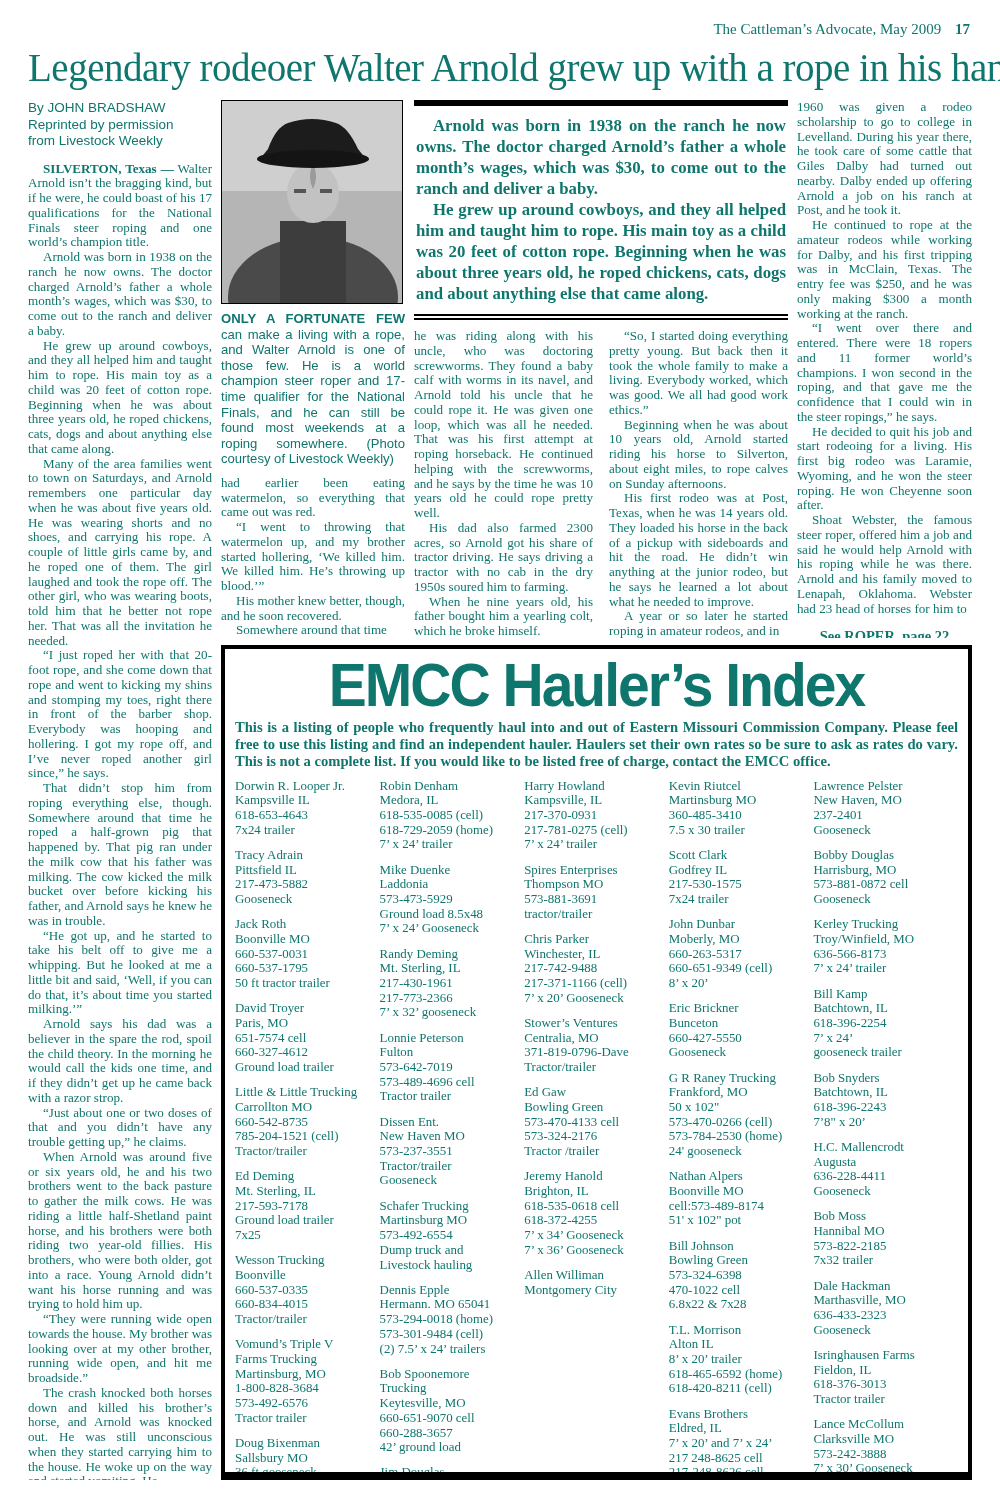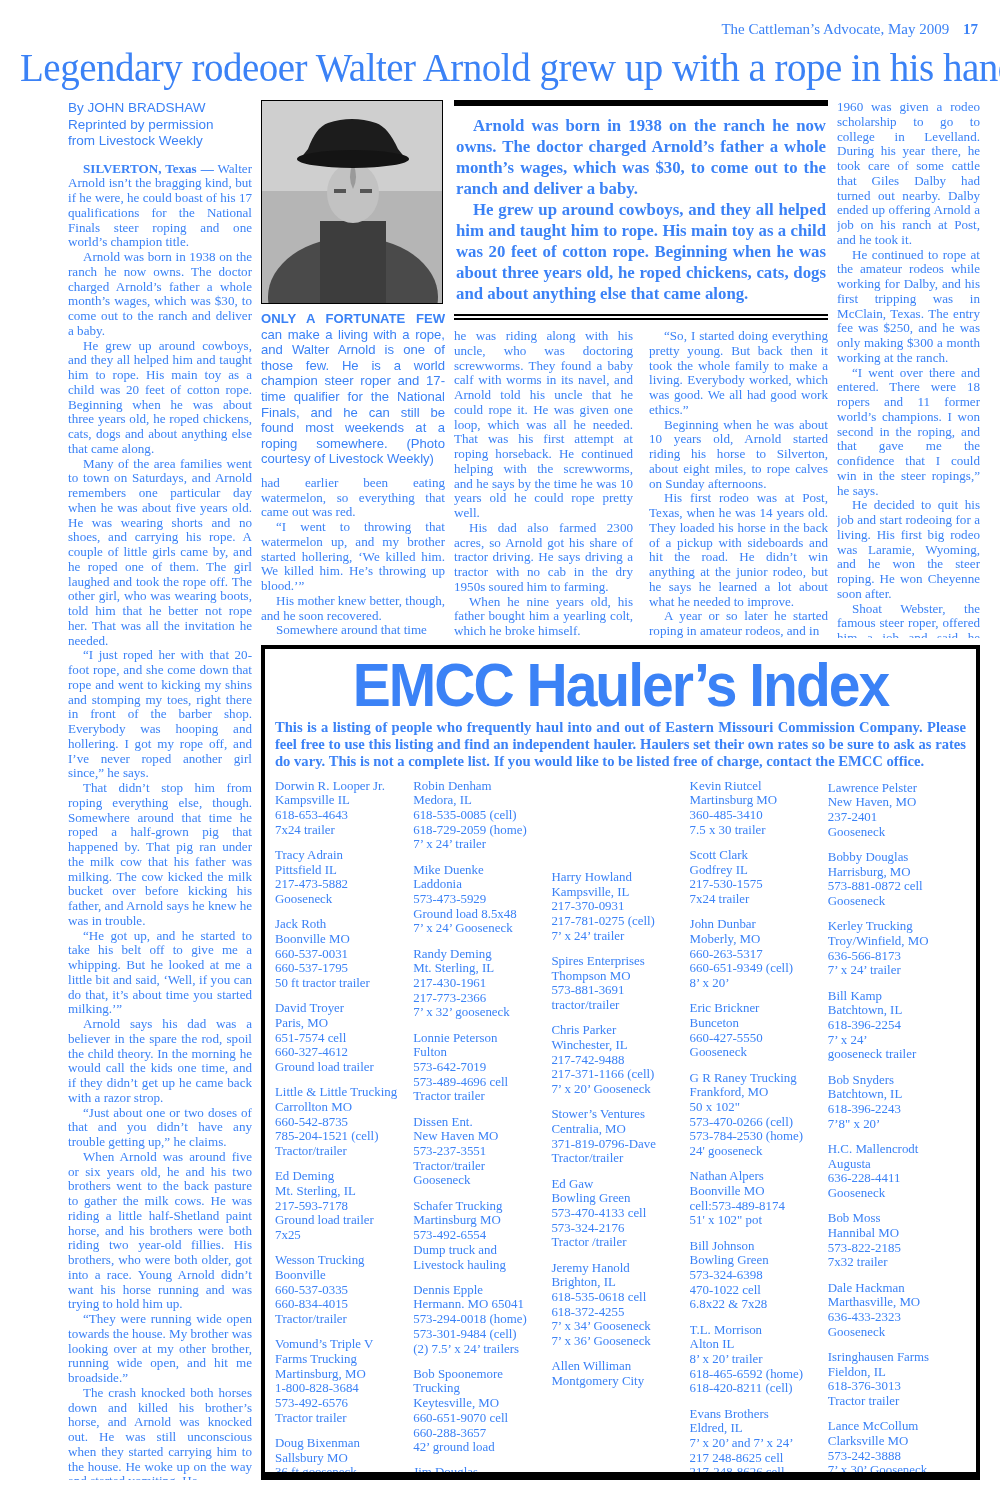--- a/index.html
+++ b/index.html
@@ -1,25 +1,25 @@
 <!DOCTYPE html>
 <html><head>
 <meta charset="utf-8">
 <style>
   html,body{margin:0;padding:0;background:#e8e8e8;}
-  .page{width:1000px;height:1500px;background:#ffffff;color:#3b82f6;position:relative;
-        box-sizing:border-box;padding:20px 20px 26px;overflow:hidden;
+  .page{width:1000px;height:1500px;background:#ffffff;color:#0f766e;position:relative;
+        box-sizing:border-box;padding:20px 28px 26px;overflow:hidden;
         font-family:"Liberation Serif", serif;}
   .topbar{text-align:right;font-size:15px;line-height:18px;padding-right:2px;}
   .topbar b{margin-left:10px;}
   .headline{font-size:39px;font-weight:normal;letter-spacing:-0.5px;line-height:44px;
             margin:8px 0 10px;white-space:nowrap;}
   .body-row{display:flex;gap:9px;height:1380px;overflow:hidden;}
   .col{min-width:0;overflow:hidden;}
-  .col1{width:184px;flex:none;margin-left:48px;}
+  .col1{width:184px;flex:none;}
   .right-area{flex:1;min-width:0;display:flex;flex-direction:column;}
   .upper-row{display:flex;gap:9px;height:538px;overflow:hidden;}
   .col2{width:184px;flex:none;}
   .mid-area{width:374px;flex:none;display:flex;flex-direction:column;min-width:0;}
   .mid-cols{display:flex;gap:16px;flex:1;overflow:hidden;}
   .col3,.col4{width:182px;min-width:0;overflow:hidden;}
   .col5{flex:1;min-width:0;overflow:hidden;}
 
   .byline{font-family:"Liberation Sans", sans-serif;font-size:13.5px;line-height:16.5px;
           margin-bottom:12px;}
@@ -33,21 +33,21 @@
   .caption{font-family:"Liberation Sans", sans-serif;font-size:13.1px;line-height:15.6px;
            text-align:justify;margin:7px 0 9px;}
   .see-roper{font-weight:bold;font-size:14.5px;text-align:center;margin-top:12px;}
 
   .ad-box{margin-top:7px;border:4px solid #000;border-bottom-width:8px;box-sizing:border-box;
           flex:1;overflow:hidden;padding:0 10px 4px;}
   .ad-title{font-family:"Liberation Sans", sans-serif;font-weight:bold;font-size:57px;
             letter-spacing:-2px;text-align:center;line-height:62px;margin-top:2px;
             transform:scaleY(1.08);transform-origin:top;}
   .ad-intro{font-weight:bold;font-size:14.6px;line-height:17.2px;text-align:justify;margin-top:6px;}
-  .ad-cols{display:flex;margin-top:8px;align-items:center;}
+  .ad-cols{display:flex;margin-top:8px;}
   .ad-col{flex:1;min-width:0;overflow:hidden;font-size:12.9px;line-height:14.7px;}
   .entry{margin-bottom:10.5px;}
   .eline{white-space:nowrap;}
 </style>
 </head>
 <body>
 
 <div class="page">
 
   <div class="topbar">

